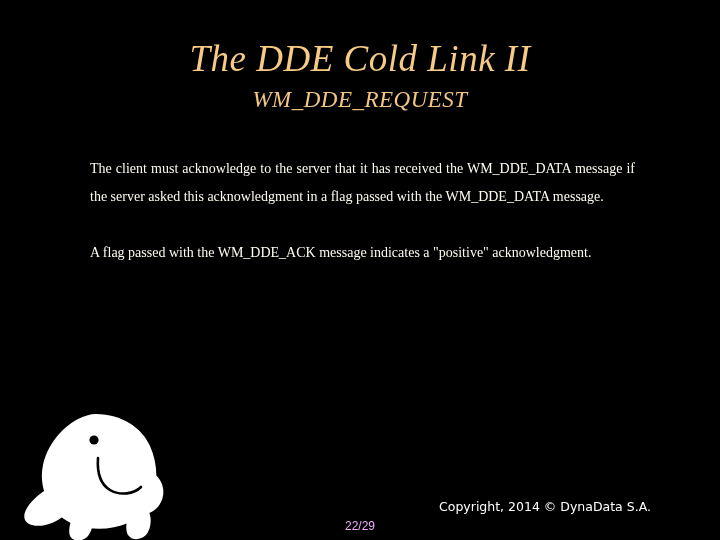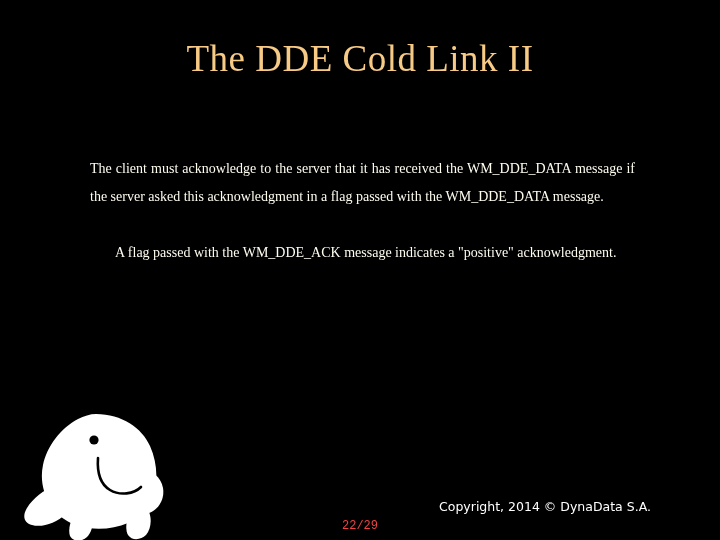--- a/index.html
+++ b/index.html
@@ -24,20 +24,21 @@
   
   #title-block {
     position: absolute;
     top: 38px;
     left: 0;
     width: 720px;
     text-align: center;
   }
   #slide-title {
     font-family: "Liberation Serif", "DejaVu Serif", serif;
+    font-style: italic;
     font-weight: normal;
     font-size: 37px;
     line-height: 42px;
     color: #F7CB85;
     letter-spacing: 0.5px;
     white-space: nowrap;
   }
   #slide-subtitle {
     margin-top: 7px;
     font-family: "Liberation Serif", "DejaVu Serif", serif;
@@ -60,21 +61,21 @@
   .para {
     color: #FFFDF0;
     font-family: "Liberation Serif", "DejaVu Serif", serif;
     font-size: 14px;
     line-height: 28px;
     text-align: justify;
     text-justify: inter-word;
     margin: 0;
   }
   .para.first { text-align-last: left; }
-  #paragraph-2 { margin-top: 28px; margin-left: 25px; }
+  #paragraph-2 { margin-top: 28px; }
 
   
   #logo-mark {
     position: absolute;
     left: 18px;
     top: 410px;
     width: 150px;
     height: 130px;
   }
   #logo-mark svg { display: block; }
@@ -91,24 +92,24 @@
     letter-spacing: -0.5px;
     white-space: nowrap;
   }
 
   #page-number {
     position: absolute;
     left: 0;
     top: 519px;
     width: 720px;
     text-align: center;
-    font-family: Liberation Mono, monospace;
+    font-family: Liberation Sans, sans-serif;
     font-size: 12px;
     line-height: 15px;
-    color: #ef4444;
+    color: #f0abfc;
   }
 
   #copyright {
     position: absolute;
     left: 0;
     top: 499px;
     width: 720px;
     text-align: center;
     padding-left: 370px;
     box-sizing: border-box;
@@ -119,20 +120,21 @@
     white-space: nowrap;
   }
 </style>
 </head>
 <body>
 
 <div id="slide">
 
   <div id="title-block">
     <div id="slide-title">The DDE Cold Link II</div>
+    <div id="slide-subtitle">WM_DDE_REQUEST</div>
   </div>
 
   <div id="body-block">
     <p class="para first" id="paragraph-1">The client must acknowledge to the server that it has received the WM_DDE_DATA message if the server asked this acknowledgment in a flag passed with the WM_DDE_DATA message.</p>
     <p class="para" id="paragraph-2">A flag passed with the WM_DDE_ACK message indicates a "positive" acknowledgment.</p>
   </div>
 
   <div id="logo-mark">
     <svg width="150" height="130" viewBox="0 0 150 130" xmlns="http://www.w3.org/2000/svg">
       <g fill="#FFFFFF">

